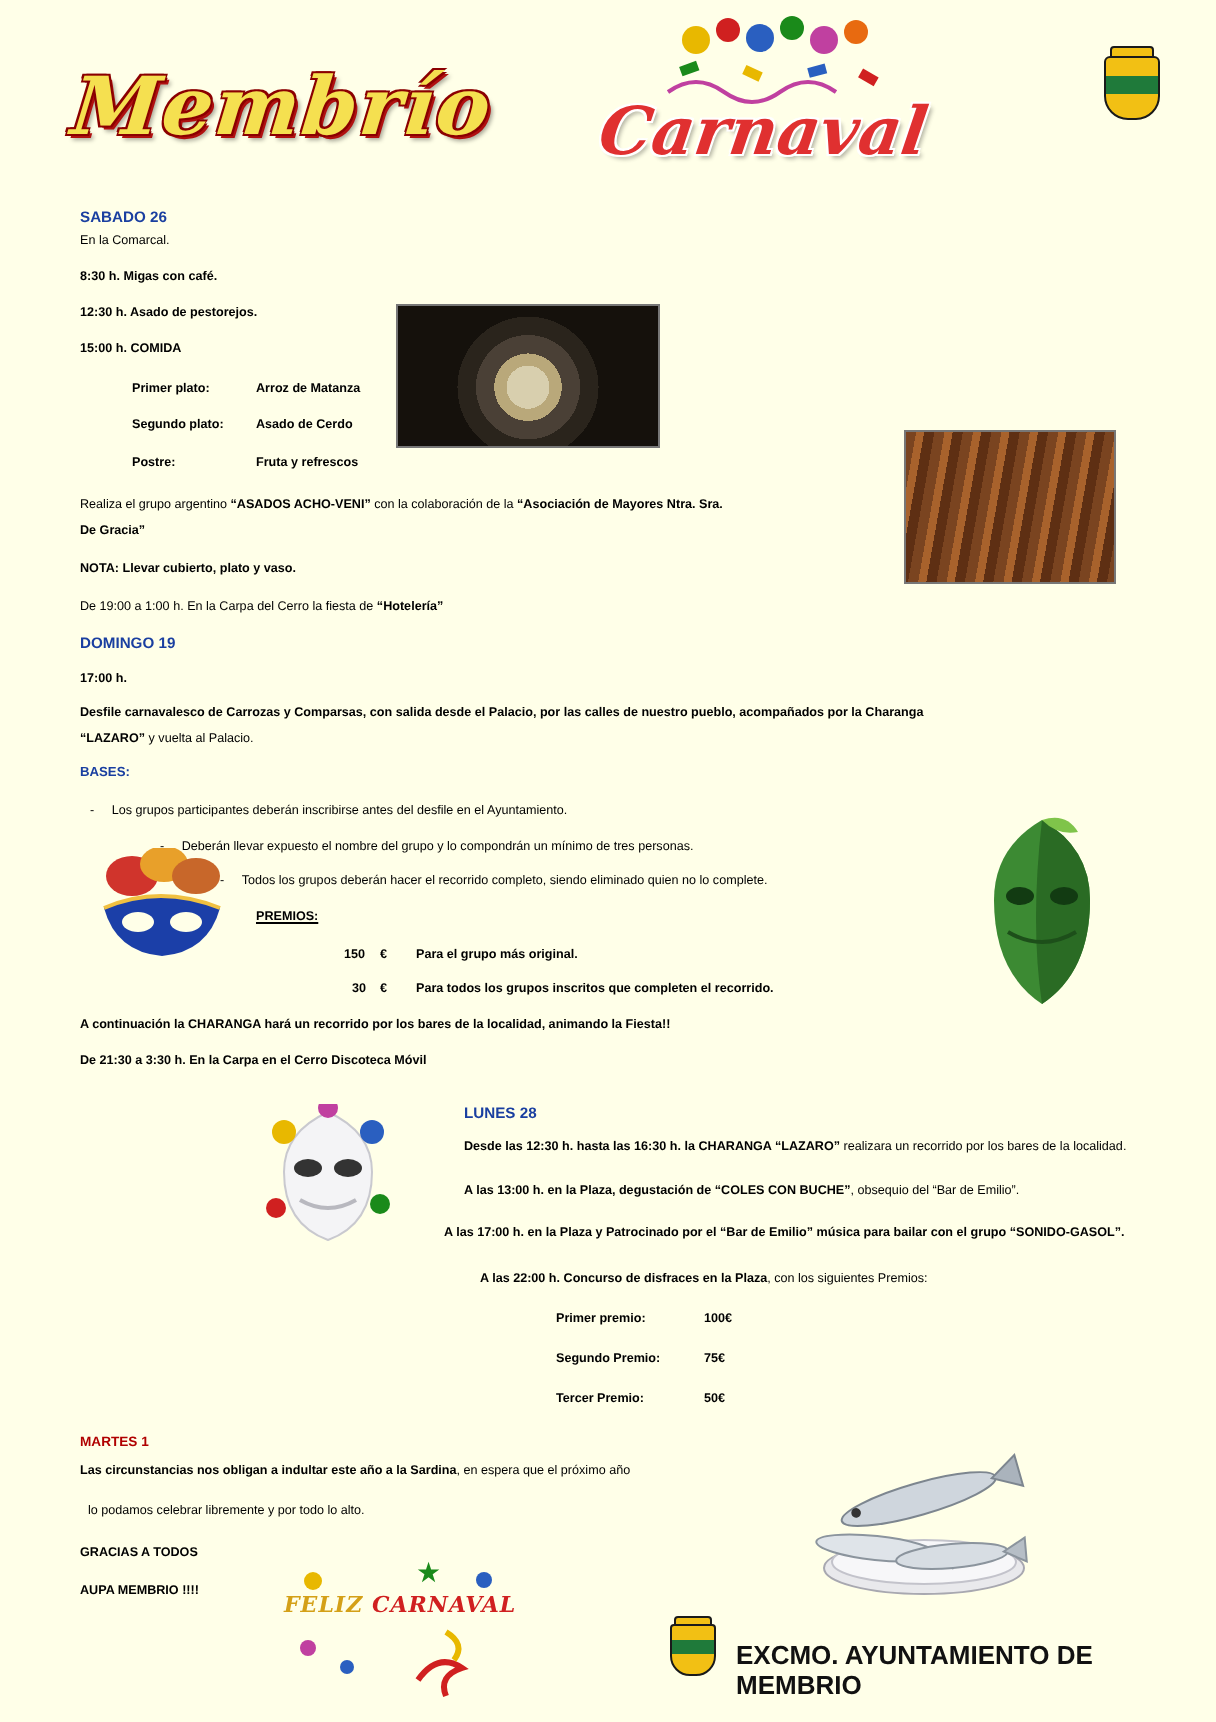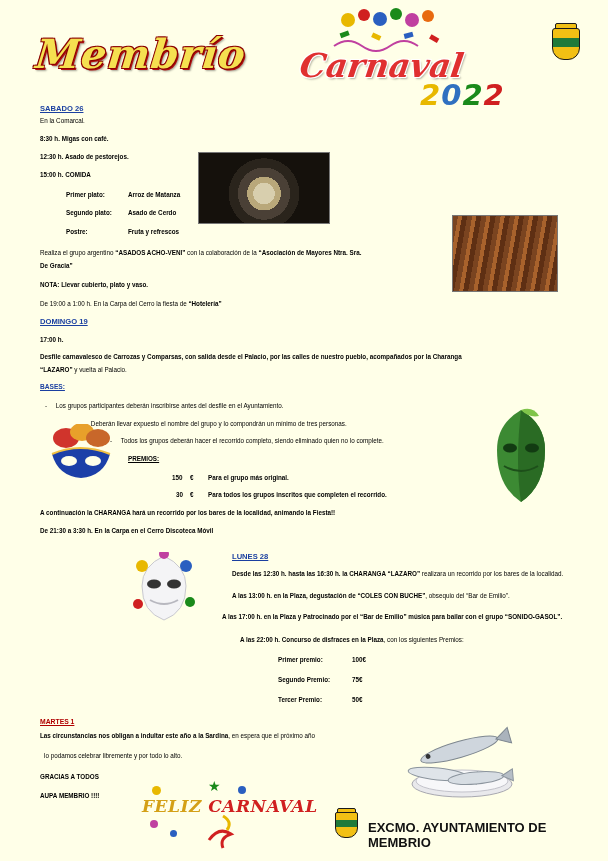--- a/index.html
+++ b/index.html
@@ -64,21 +64,20 @@
   .shield .crown{
     position:absolute;left:3px;top:-5px;width:20px;height:7px;background:#f2c014;
     border:1px solid #1a1a1a;border-radius:2px;
   }
 
   
   .sec{
     position:absolute;
     font-weight:bold;
     color:#1a3fa0;
-    text-decoration:underline;
     font-size:7.6px;
   }
   .sec.red{color:#b00000;}
   .line{position:absolute;font-size:6.3px;line-height:1.25;}
   .b{font-weight:bold;}
 
   
   .photo{position:absolute;border:1px solid #777;background:#ccc;overflow:hidden;}
   .photo .inner{width:100%;height:100%;}
 
@@ -95,21 +94,21 @@
 
   
   .mask{position:absolute;}
 
   
   .sardine-plate{position:absolute;}
 
   
   .feliz{
     position:absolute;left:142px;top:796px;
-    font-family:"DejaVu Serif",serif;font-weight:bold;font-style:italic;font-size:17px;
+    font-family:"DejaVu Serif",serif;font-weight:bold;font-style:italic;font-size:11px;
     letter-spacing:.5px;
   }
   .feliz .f1{color:#d4a017;}
   .feliz .f2{color:#d02020;}
   .star{position:absolute;color:#1a8a1a;font-size:14px;}
   .dot{position:absolute;border-radius:50%;}
 
   .footer-shield{position:absolute;left:335px;top:812px;width:24px;height:30px;}
   .footer-shield .body{width:21px;height:24px;background:#f2c014;border:1px solid #1a1a1a;border-radius:2px 2px 10px 10px;position:relative;overflow:hidden;}
   .footer-shield .band{position:absolute;left:0;top:7px;width:21px;height:7px;background:#1f7a3a;}
@@ -135,21 +134,20 @@
       <circle cx="98" cy="10" r="6" fill="#e86a10"></circle>
       <rect x="10" y="26" width="9" height="5" fill="#1a8a1a" transform="rotate(-20 14 28)"></rect>
       <rect x="42" y="28" width="9" height="5" fill="#e8b800" transform="rotate(25 46 30)"></rect>
       <rect x="74" y="27" width="9" height="5" fill="#2a5fc0" transform="rotate(-15 78 29)"></rect>
       <rect x="100" y="30" width="9" height="5" fill="#d02020" transform="rotate(30 104 32)"></rect>
       <path d="M4 40 q14 -10 28 0 q14 10 28 0 q14 -10 28 0" stroke="#c040a0" stroke-width="2" fill="none"></path>
     </svg>
 
     <div class="membrio">Membrío</div>
     <div class="carnaval-word">Carnaval</div>
-    <div class="year2022"><span>2</span><span>0</span><span>2</span><span>2</span></div>
 
     <div class="shield">
       <div class="crown"></div>
       <div class="body">
           <div class="band"></div>
         </div>
     </div>
   </div>
 
   <div class="sec" style="left:40px;top:104px;">SABADO 26</div>

